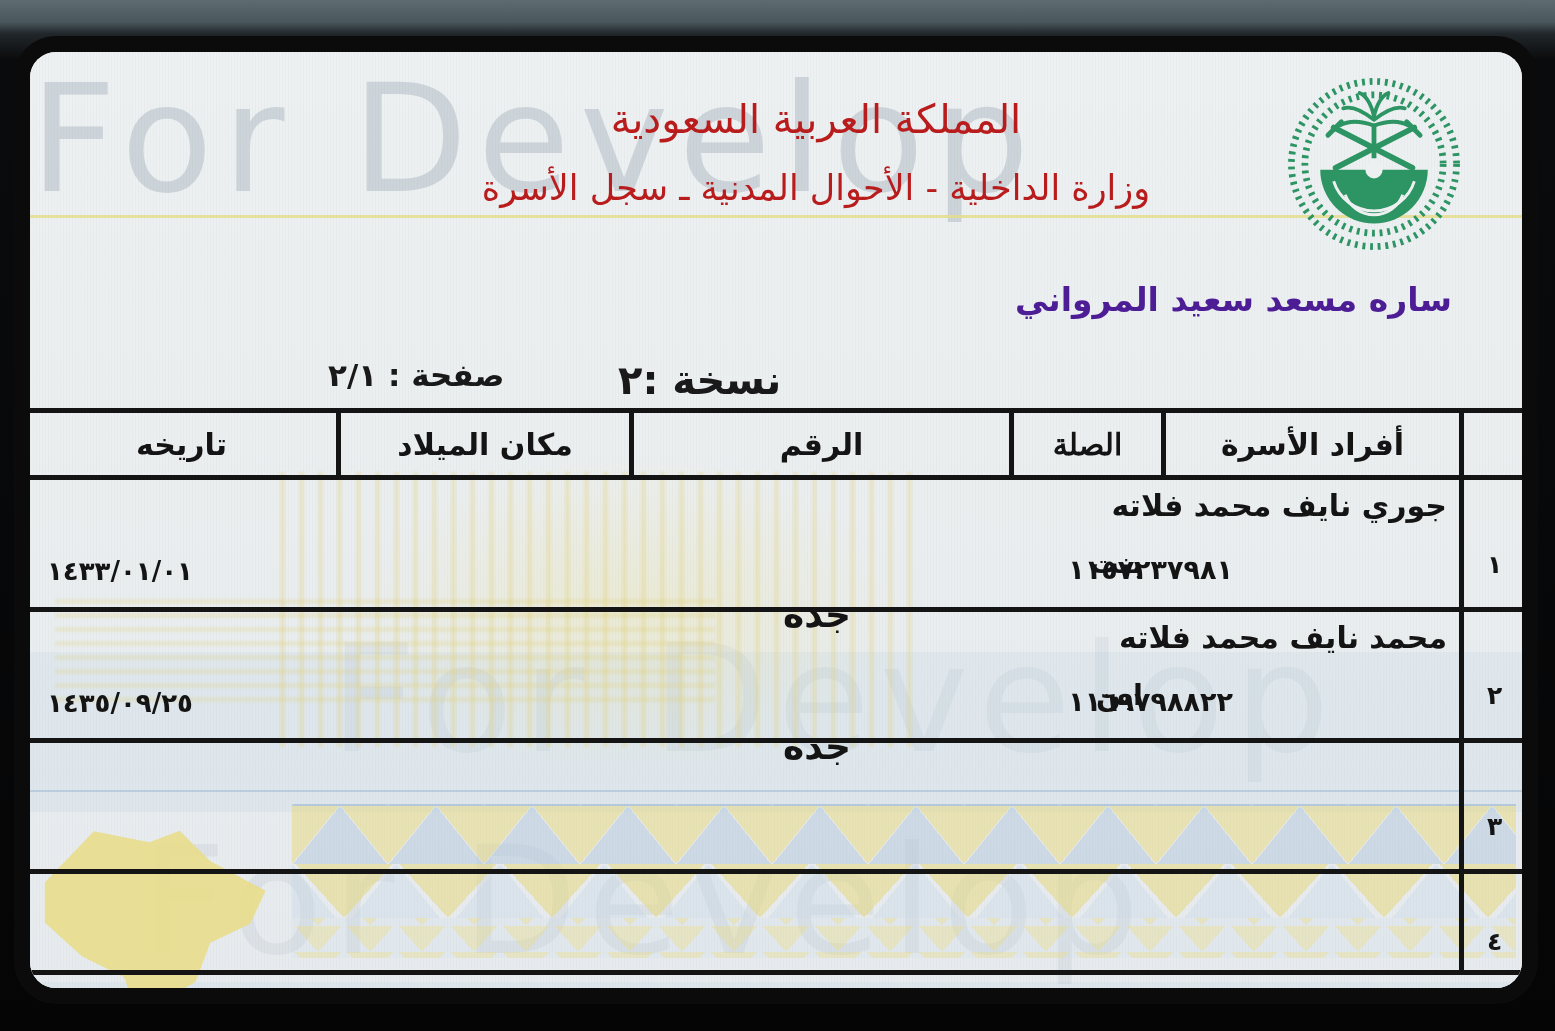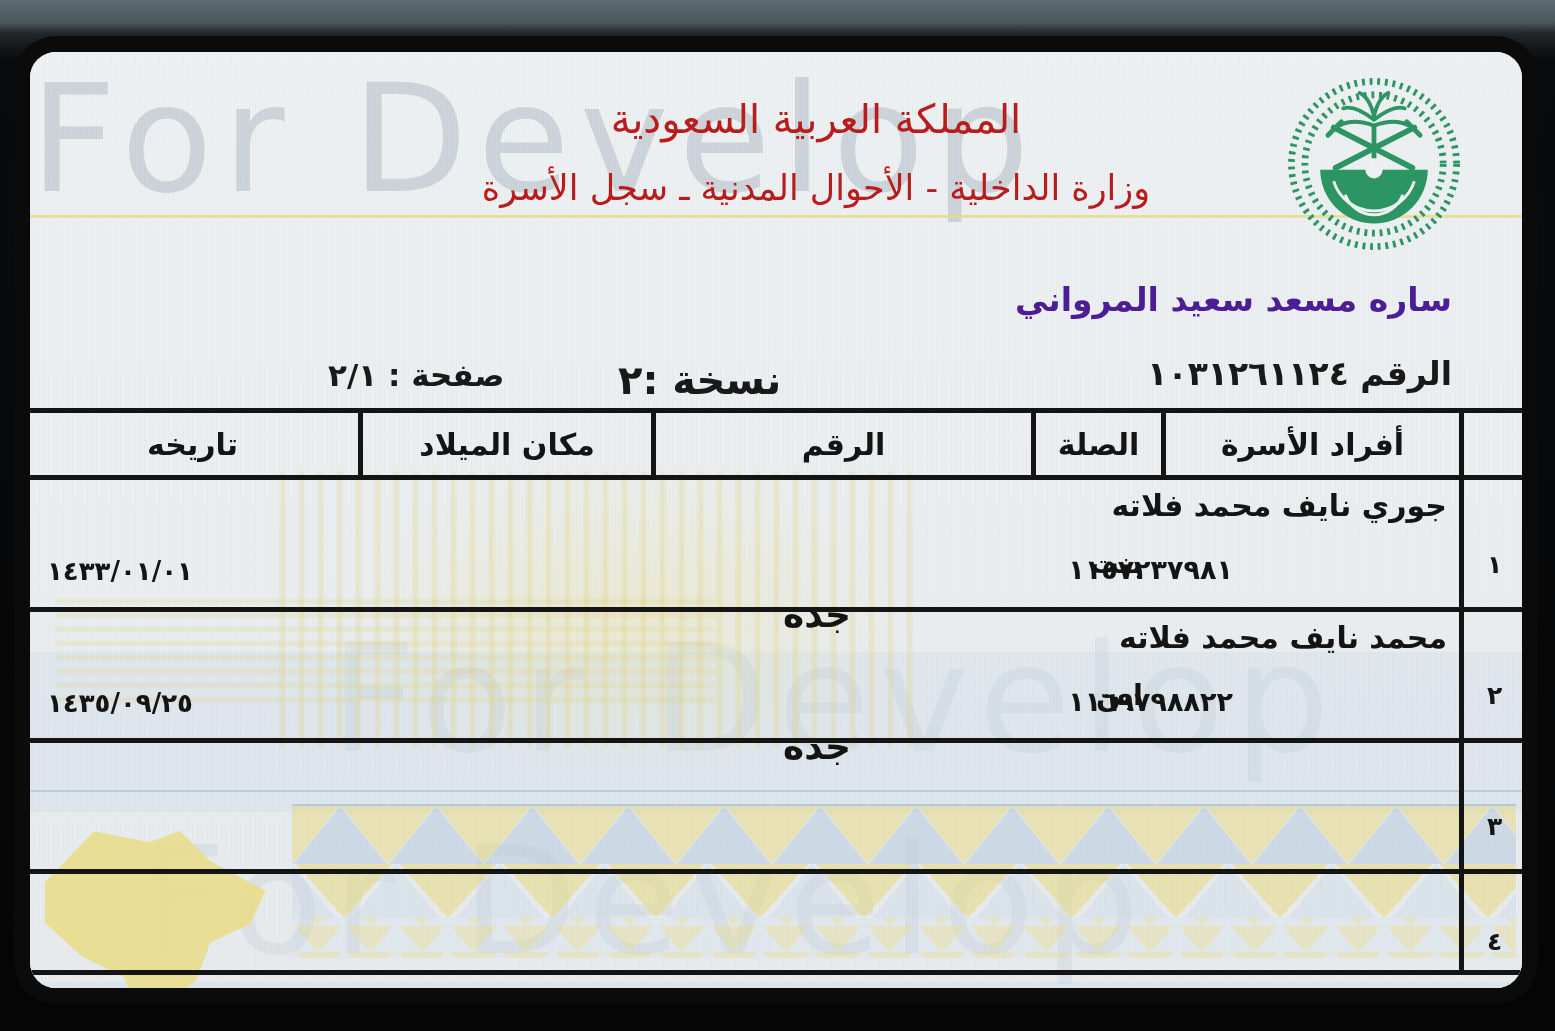--- a/index.html
+++ b/index.html
@@ -66,21 +66,21 @@
   .recnum .val{letter-spacing:1px;}
   .copyb{position:absolute;left:588px;direction:rtl;font-size:40px;top:3px;}
   .pageb{position:absolute;left:298px;direction:rtl;font-size:31px;top:3px;}
   
   .ftable{position:absolute;left:-8px;right:-8px;top:356px;height:567px;z-index:5;
     border:5px solid #141414;box-sizing:border-box;direction:rtl;color:#141414;}
   .hrow{display:flex;direction:rtl;height:67px;box-sizing:border-box;border-bottom:5px solid #141414;}
   .hcell{display:flex;align-items:center;justify-content:center;font-weight:700;font-size:30px;
     box-sizing:border-box;border-left:5px solid #141414;text-align:right;}
   .hcell:last-child{border-left:none;}
-  .w-num{width:66px;}.w-members{width:298px;}.w-rel{width:130px;}.w-id{width:380px;}.w-pob{width:293px;}.w-date{flex:1;}
+  .w-num{width:66px;}.w-members{width:298px;}.w-rel{width:152px;font-family:Liberation Serif, serif;}.w-id{width:380px;}.w-pob{width:293px;}.w-date{flex:1;}
   .drow{display:flex;direction:rtl;box-sizing:border-box;border-top:5px solid #141414;}
   .drow.first{border-top:none;}
   .r1{height:127px;}.r2{height:131px;}.r3{height:131px;}.r4{height:101px;}
   .numcell{width:66px;box-sizing:border-box;border-left:5px solid #141414;
     display:flex;align-items:flex-end;justify-content:center;padding-bottom:28px;
     font-size:25px;font-weight:700;}
   .r4 .numcell{padding-bottom:14px;}
   .rest{flex:1;position:relative;direction:rtl;font-weight:700;}
   .f-name{position:absolute;right:12px;top:8px;font-size:30px;white-space:nowrap;}
   .f-rel{position:absolute;right:316px;top:66px;font-size:29px;}
@@ -135,25 +135,20 @@
           <path d="M100 60 Q78 52 64 60 M100 60 Q122 52 136 60 M100 54 Q80 38 68 42 M100 54 Q120 38 132 42 M100 50 Q95 30 85 26 M100 50 Q105 30 115 26" stroke-width="4" stroke-linecap="round"></path>
         </g>
       </svg>
 
       <div class="green-title t1">المملكة العربية السعودية</div>
       <div class="green-title t2">وزارة الداخلية - الأحوال المدنية ـ سجل الأسرة</div>
 
       <div class="holder-name">ساره مسعد سعيد المرواني</div>
 
       <div class="numline">
-        <div class="recnum">
-          <span>الرقم</span>
-          <span> </span>
-          <span class="val">١٠٣١٢٦١١٢٤</span>
-        </div>
         <div class="copyb">نسخة :٢</div>
         <div class="pageb">صفحة : ٢/١</div>
       </div>
 
       <div class="ftable">
         <div class="hrow">
           <div class="hcell w-num"></div>
           <div class="hcell w-members">أفراد الأسرة</div>
           <div class="hcell w-rel">الصلة</div>
           <div class="hcell w-id">الرقم</div>

